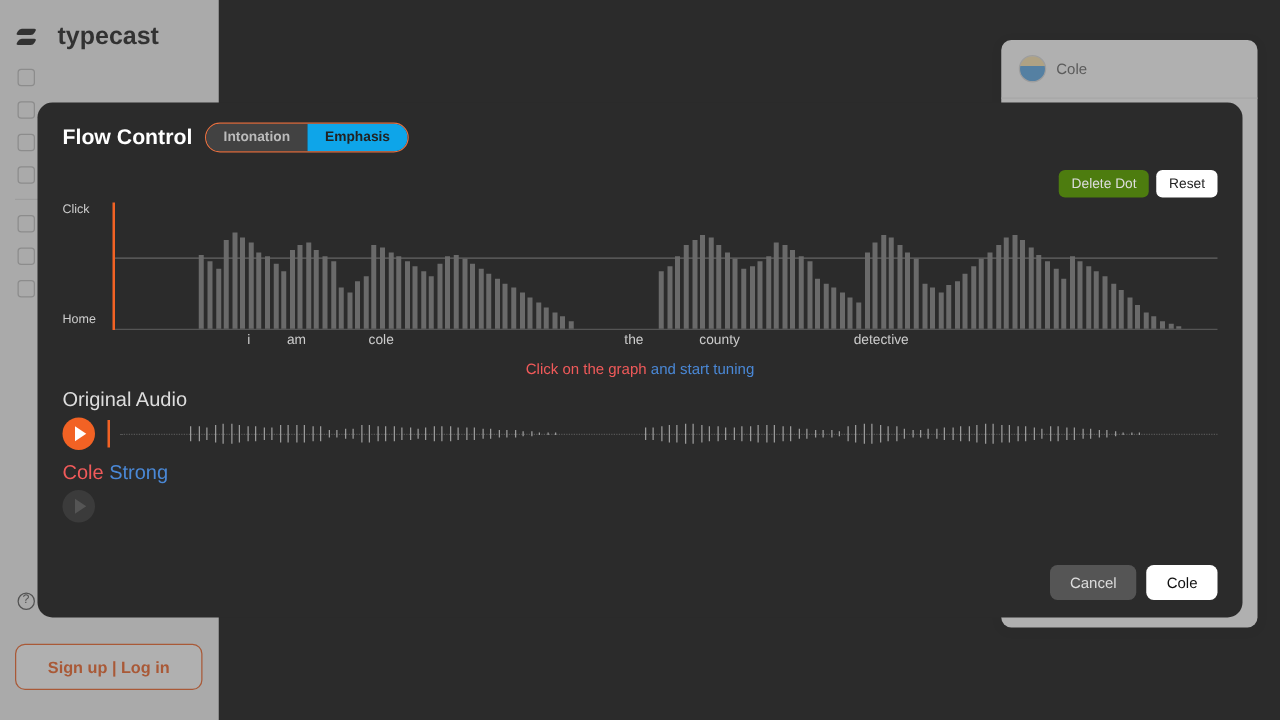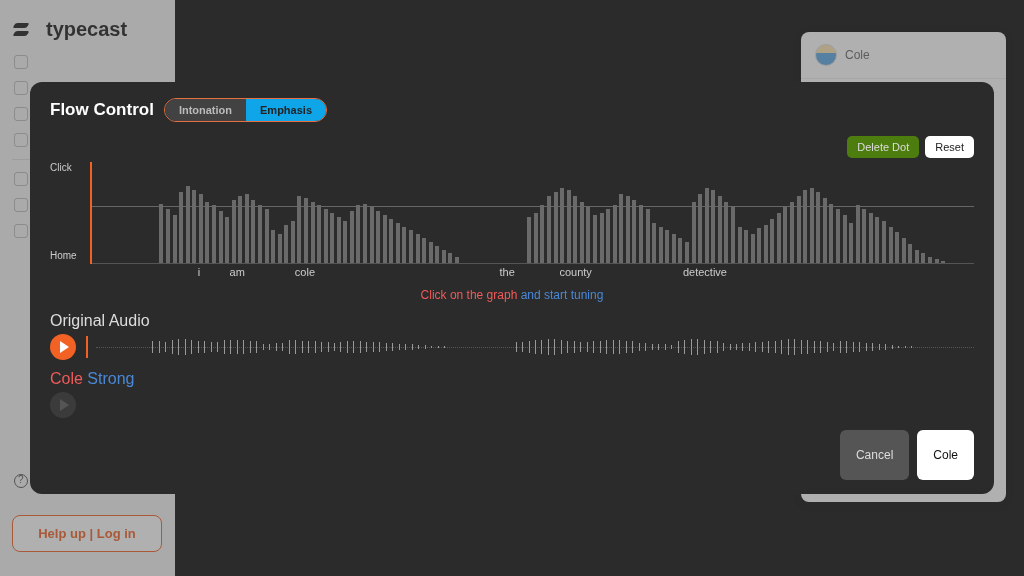--- a/index.html
+++ b/index.html
@@ -72,21 +72,21 @@
   .play-btn.disabled { background:#3b3b3b; }
   .play-btn.disabled::after { border-left-color:#555;}
   .wave-marker { width:2px; height:22px; background:#f26224; flex-shrink:0; margin-left:2px;}
   .wave-track { flex:1; height:22px; position:relative; }
   .wave-baseline { position:absolute; left:0; right:0; top:50%; height:0; border-top:1px dotted #555;}
   .wbar { position:absolute; width:1px; background:#999; }
 
   .tuned-label .r2 { color:#f05a5a; } .tuned-label .b2 { color:#4a88d6; }
 
   .footer { margin-top:auto; display:flex; justify-content:flex-end; gap:8px; padding-top:10px;}
-  .fbtn { padding:18px 16px; border-radius:6px; font-size:12px; font-weight:500; cursor:pointer; border:none;}
+  .fbtn { padding:7px 16px; border-radius:6px; font-size:12px; font-weight:500; cursor:pointer; border:none;}
   .fbtn-grey { background:#555; color:#ddd;}
   .fbtn-white { background:#fff; color:#111;}
 </style>
 </head>
 <body>
 
 <div class="bg-app">
   <div class="bg-sidebar">
     <div class="logo">
       <span class="logo-mark"></span>
@@ -111,21 +111,21 @@
     <div class="nav-item nav-dim">
         <span class="nav-icon"></span>
       </div>
     <div class="nav-item nav-dim">
         <span class="nav-icon"></span>
       </div>
     <div class="help-item">
       <span class="help-icon"></span>
       <span>Help</span>
     </div>
-    <div class="signup-btn">Help up | Log in</div>
+    <div class="signup-btn">Sign up | Log in</div>
   </div>
   <div class="bg-main">
     <div class="bg-right-panel">
       <div class="voice-header">
         <div class="avatar"></div>
         <div class="voice-name">Cole</div>
       </div>
     </div>
   </div>
 </div>

